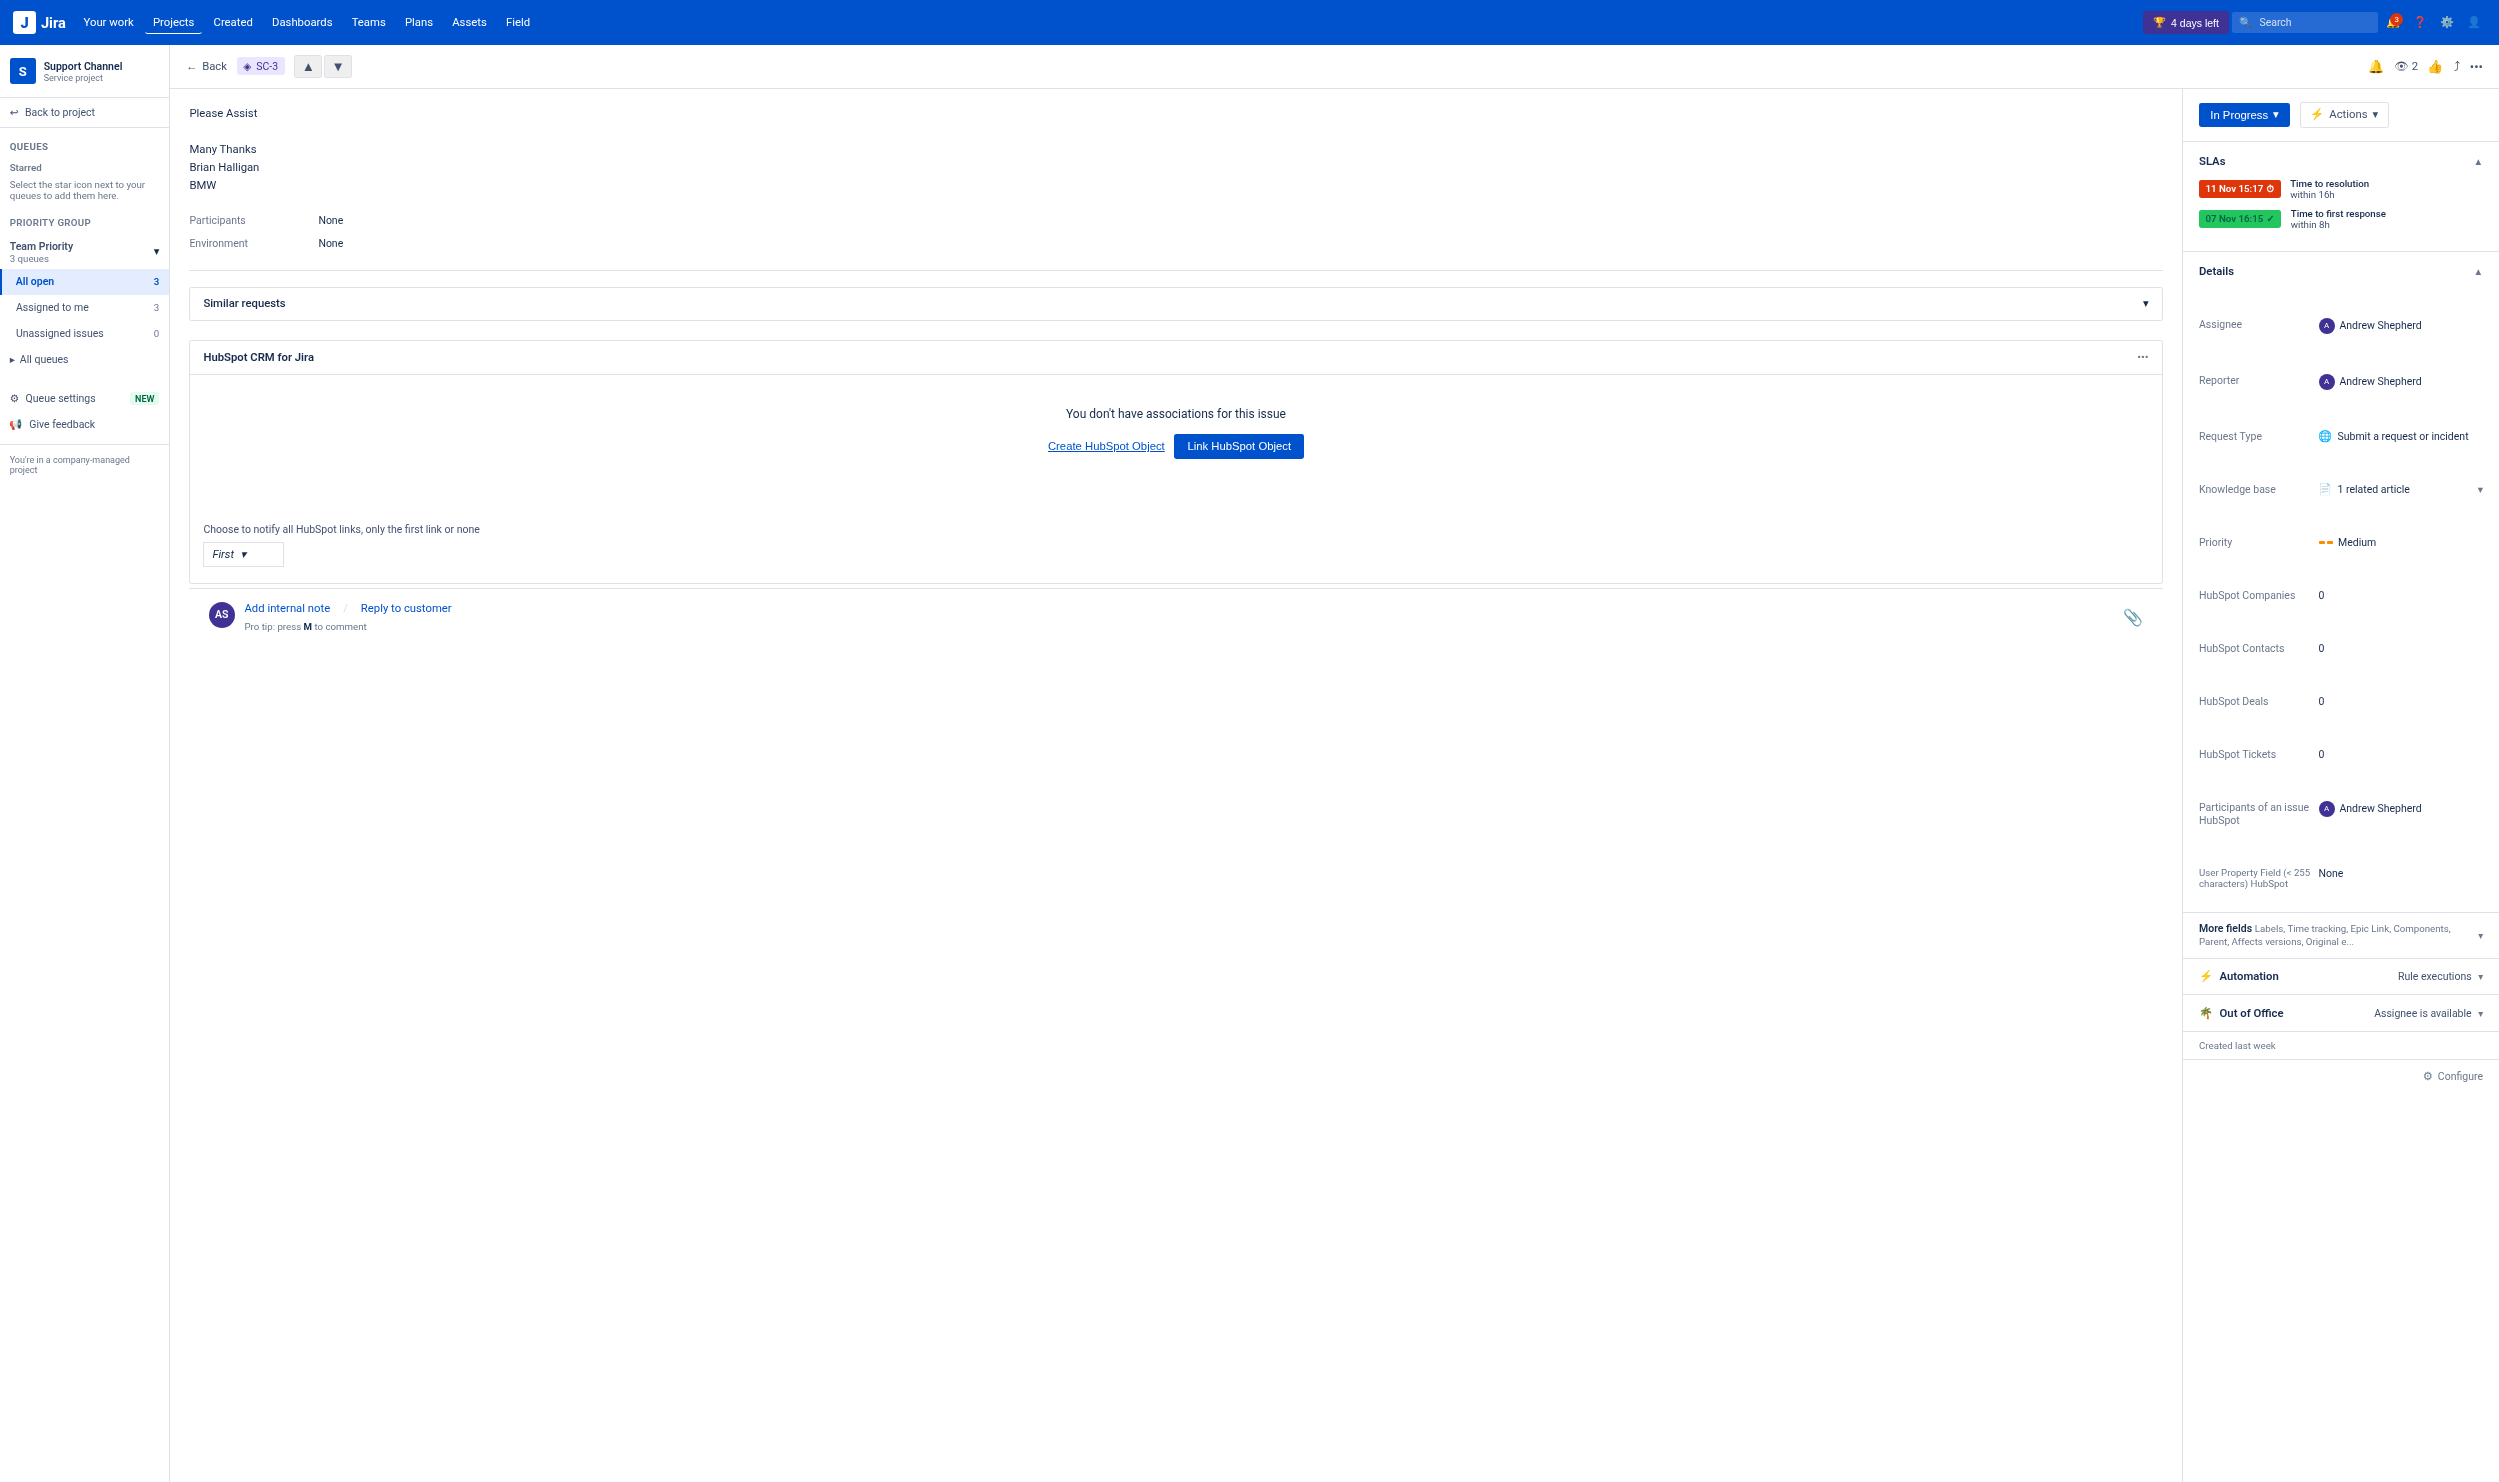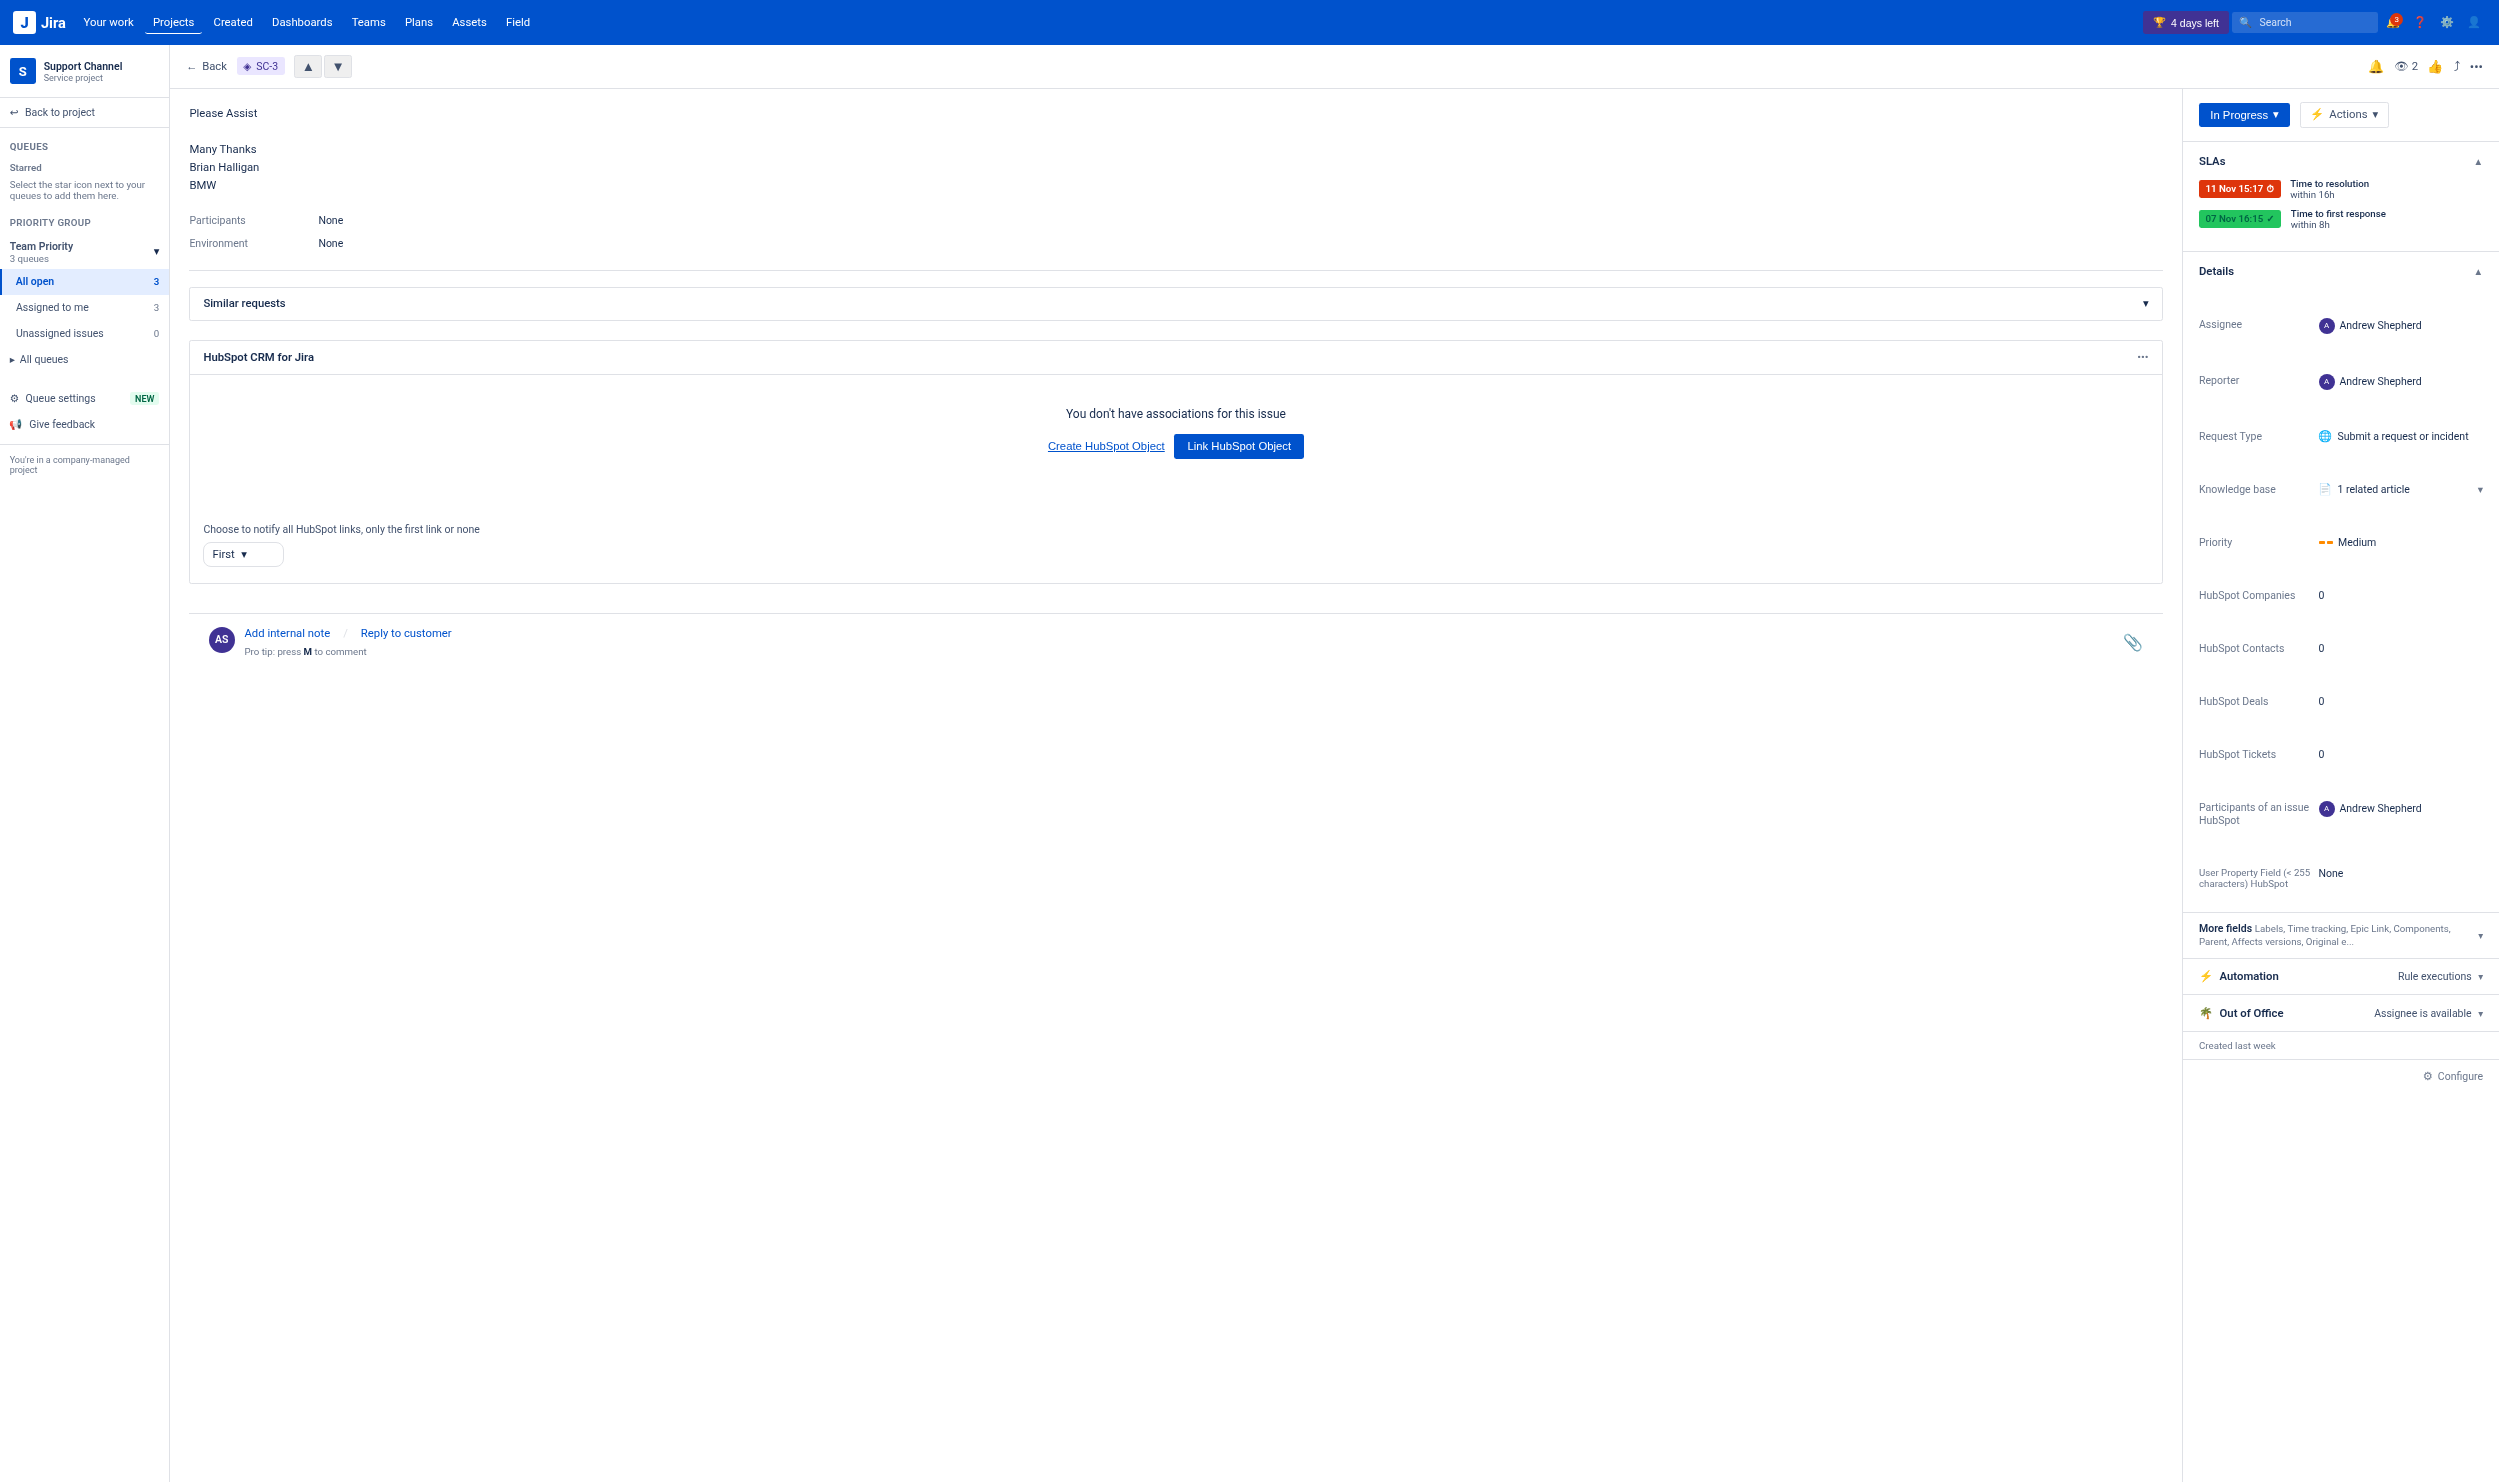--- a/index.html
+++ b/index.html
@@ -81,31 +81,31 @@
     .field-label { color: #6B778C; font-size: 10.5px; }
     .field-value { color: #172B4D; font-size: 10.5px; }
     .section-divider { border: none; border-top: 0.8px solid #DFE1E6; margin: 16px 0; }
 
     
     .similar-requests { border: 0.8px solid #DFE1E6; border-radius: 2.4px; margin-bottom: 19.4px; }
     .similar-requests-header { display: flex; align-items: center; justify-content: space-between; padding: 9.7px 13px; cursor: pointer; }
     .similar-requests-header span { font-size: 11.3px; font-weight: 500; }
 
     
-    .hubspot-section { border: 0.8px solid #DFE1E6; border-radius: 2.4px; margin-bottom: 29px; }
+    .hubspot-section { border: 0.8px solid #DFE1E6; border-radius: 2.4px; margin-bottom: 4px; }
     .hubspot-header { display: flex; align-items: center; justify-content: space-between; padding: 9.7px 13px; border-bottom: 0.8px solid #DFE1E6; }
     .hubspot-header .title { font-size: 11.3px; font-weight: 600; color: #172B4D; }
     .hubspot-body { padding: 32px 13px; text-align: center; }
     .hubspot-body .no-assoc { font-size: 12px; color: #172B4D; margin-bottom: 13px; }
     .hubspot-actions { display: flex; gap: 9.7px; justify-content: center; margin-bottom: 32px; }
     .btn-link { background: none; border: none; color: #0052CC; cursor: pointer; font-size: 11.3px; text-decoration: underline; }
     .btn-primary { background: #0052CC; color: #fff; border: none; border-radius: 2.4px; padding: 6.5px 13px; cursor: pointer; font-size: 11.3px; }
     .hubspot-notify { padding: 0 13px 16px; }
     .hubspot-notify p { font-size: 10.5px; color: #42526E; margin-bottom: 6.5px; }
-    .hubspot-select { display: flex; align-items: flex-end; border: 0.8px solid #DFE1E6; border-radius: 8px; padding: 4.9px 8px; cursor: pointer; gap: 6.5px; width: 81px; font-size: 11.3px; color: #172B4D; background: #fff; }
+    .hubspot-select { display: flex; align-items: flex-end; border: 0.8px solid #DFE1E6; border-radius: 0; padding: 4.9px 8px; cursor: pointer; gap: 6.5px; width: 81px; font-size: 11.3px; color: #172B4D; background: #fff; font-style: italic; }
 
     
     .comment-area { border-top: 0.8px solid #DFE1E6; padding: 13px 19.4px; display: flex; align-items: flex-start; gap: 9.7px; background: #fff; }
     .comment-avatar { width: 26px; height: 26px; border-radius: 50%; background: #403294; display: flex; align-items: center; justify-content: center; color: #fff; font-size: 10.5px; font-weight: 600; flex-shrink: 0; }
     .comment-input-area { flex: 1; }
     .comment-tabs { display: flex; gap: 13px; margin-bottom: 6.5px; }
     .comment-tab { font-size: 11.3px; color: #0052CC; cursor: pointer; }
     .comment-tab-divider { color: #DFE1E6; }
     .comment-hint { font-size: 9.7px; color: #6B778C; margin-top: 4.9px; }
     .comment-hint strong { color: #172B4D; }

